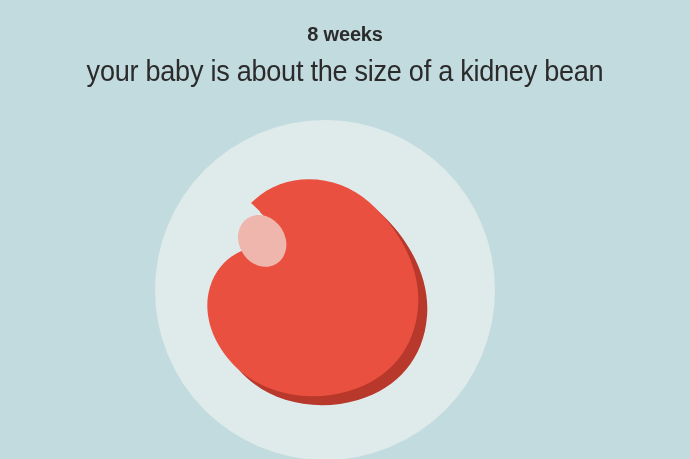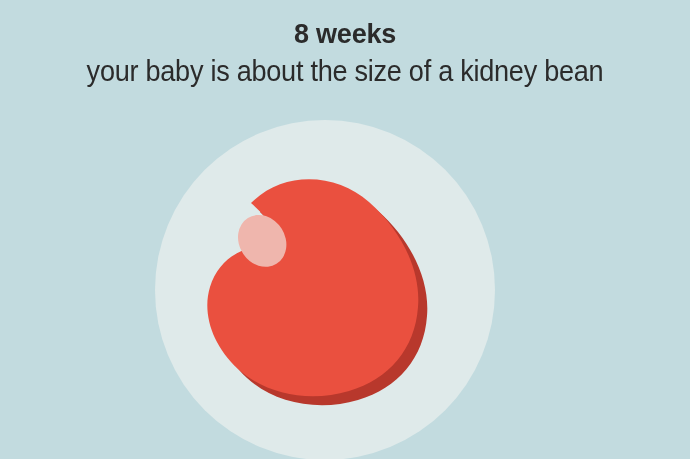--- a/index.html
+++ b/index.html
@@ -27,21 +27,21 @@
     top: 0;
     left: 0;
     width: 690px;
     text-align: center;
   }
 
   .title {
     margin: 0;
     padding-top: 17px;
     font-family: "Liberation Sans", sans-serif;
-    font-size: 27px;
+    font-size: 20px;
     font-weight: bold;
     line-height: 34px;
     color: #2b2b2b;
     letter-spacing: -0.2px;
   }
 
   .subtitle {
     margin: 0;
     padding-top: 3px;
     font-family: "Liberation Sans", sans-serif;

